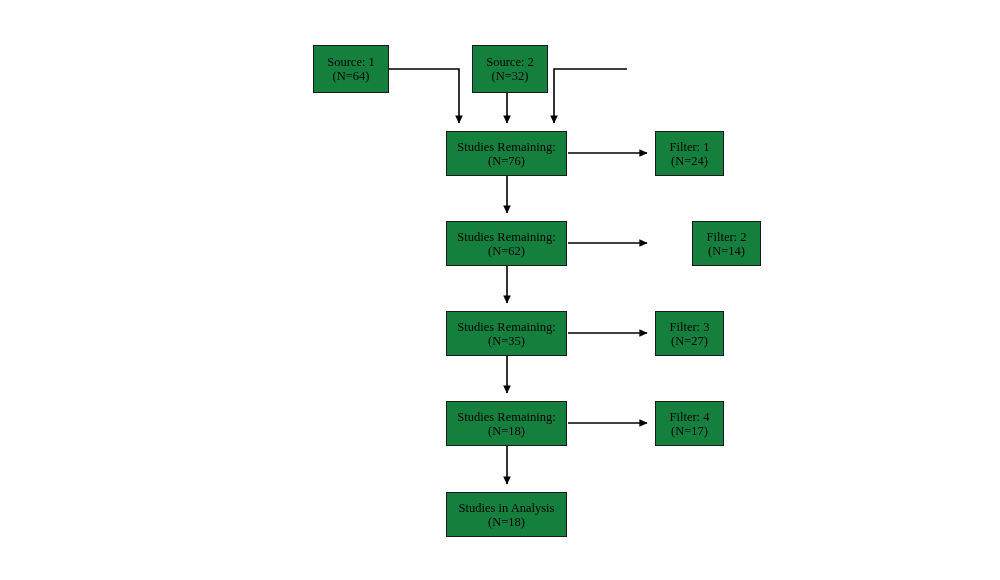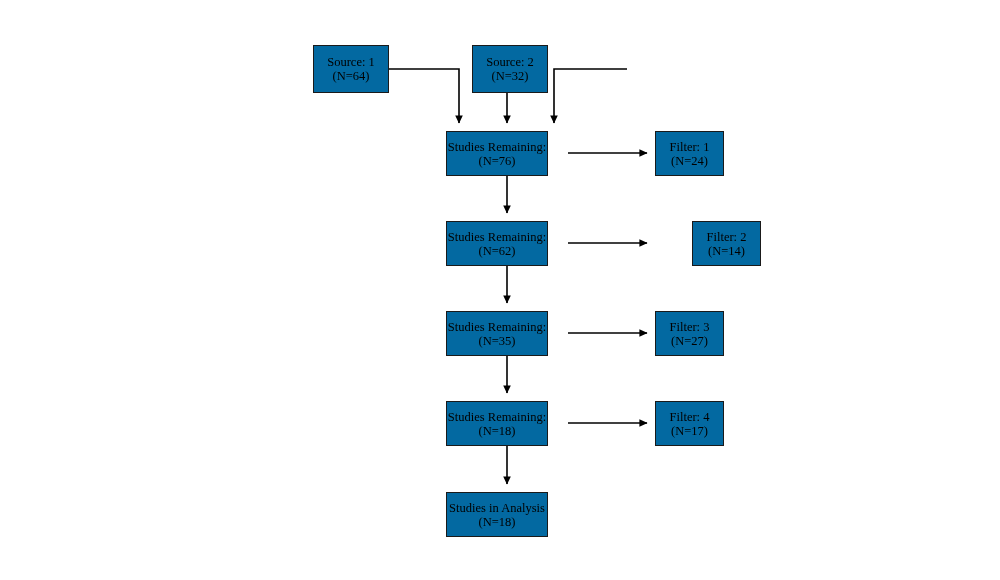--- a/index.html
+++ b/index.html
@@ -20,42 +20,42 @@
     left: 0;
     top: 0;
     width: 1000px;
     height: 580px;
     pointer-events: none;
   }
   .node {
     position: absolute;
     box-sizing: border-box;
     border: 1px solid #1a1a1a;
-    background: #0369a1;
+    background: #15803d;
     display: flex;
     flex-direction: column;
     align-items: center;
     justify-content: center;
     line-height: 1.12;
     color: #000000;
     z-index: 2;
   }
   .node .line1,
   .node .line2 {
     display: block;
     white-space: nowrap;
     text-align: center;
   }
   .node-source {
     width: 76px;
     height: 48px;
     font-size: 12.5px;
   }
   .node-main {
-    width: 102px;
+    width: 121px;
     height: 45px;
     font-size: 12.5px;
   }
   .node-filter {
     width: 69px;
     height: 45px;
     font-size: 12.5px;
   }
 </style>
 </head>

